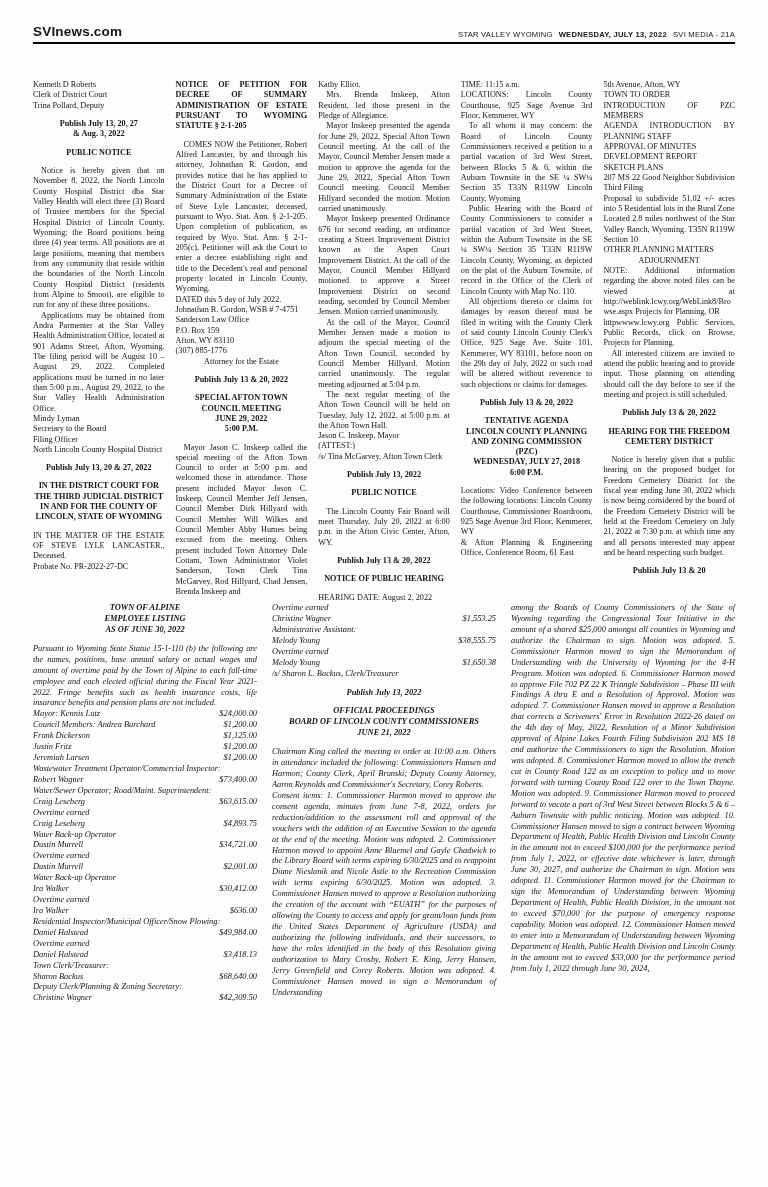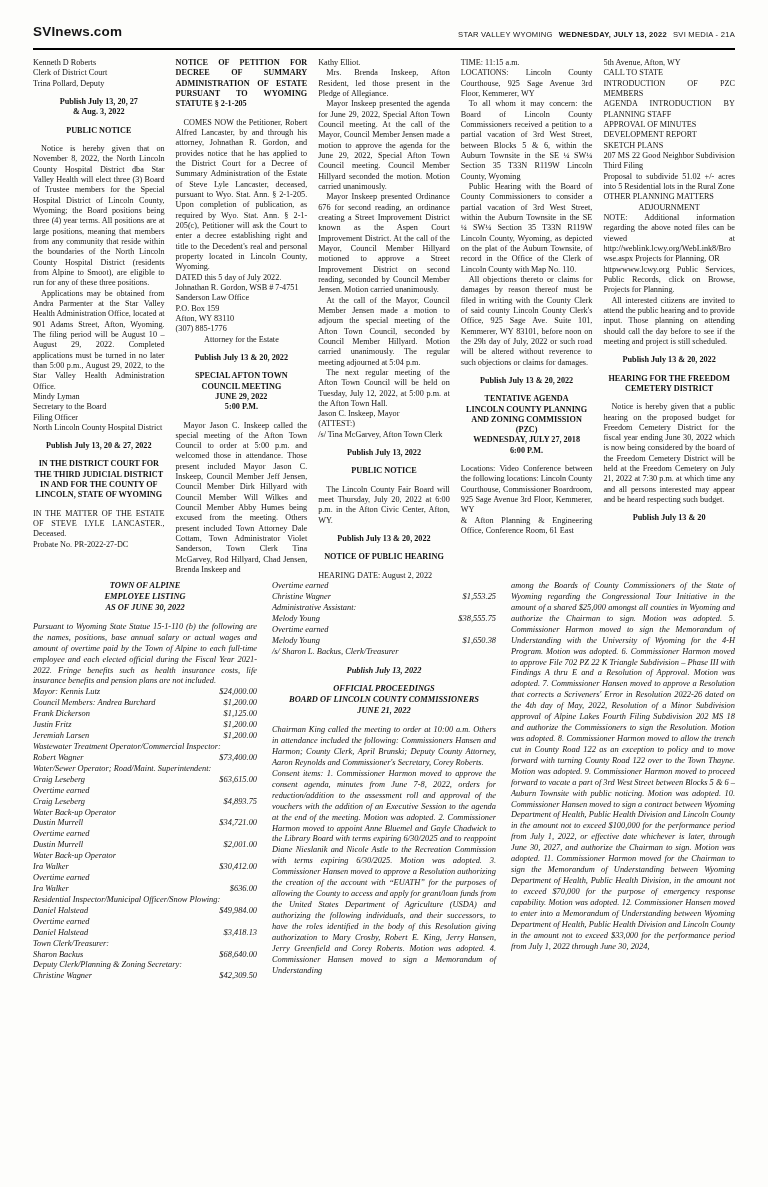--- a/index.html
+++ b/index.html
@@ -6,35 +6,35 @@
   body{
     width:768px;height:1187px;overflow:hidden;
     background:#fdfdfb;color:#151515;
     font-family:"Liberation Serif",serif;
   }
   .page{padding:24px 33px 0 33px;}
 
   
   .masthead{
     display:flex;justify-content:space-between;align-items:flex-end;
-    border-bottom:2px solid #000;padding-bottom:9px;
+    border-bottom:2px solid #000;padding-bottom:3px;
   }
   .site{
     font-family:"Liberation Sans",sans-serif;
     font-weight:bold;font-size:13.5px;letter-spacing:.2px;
   }
   .issue{
     font-family:"Liberation Sans",sans-serif;
     font-size:7.6px;letter-spacing:.25px;
     display:flex;gap:6px;align-items:flex-start;
   }
   .issue .bold{font-weight:bold;}
 
   
-  .top-cols{display:flex;gap:11px;margin-top:8px;}
+  .top-cols{display:flex;gap:11px;margin-top:36px;}
   .tcol{flex:1;min-width:0;font-size:8.2px;line-height:1.26;}
   .bottom-cols{display:flex;gap:15px;font-style:italic;}
   .bcol{flex:1;min-width:0;font-size:8.4px;line-height:1.3;}
 
   
   .b-h,.b-hj{font-weight:700;margin-top:9px;}
   .b-h{text-align:center;}
   .b-hj{text-align:justify;}
   .b-p,.b-pf{text-align:justify;overflow-wrap:anywhere;hyphens:auto;}
   .b-p{text-indent:8px;}
@@ -125,28 +125,29 @@
         <div class="b-pub">Publish July 13 &amp; 20, 2022</div>
         <div class="b-h">TENTATIVE AGENDA</div>
         <div class="b-h">LINCOLN COUNTY PLANNING AND ZONING COMMISSION (PZC)</div>
         <div class="b-h">WEDNESDAY, JULY 27, 2018</div>
         <div class="b-h">6:00 P.M.</div>
         <div class="b-pf">Locations: Video Conference between the following locations: Lincoln County Courthouse, Commissioner Boardroom, 925 Sage Avenue 3rd Floor, Kemmerer, WY</div>
         <div class="b-pf">&amp; Afton Planning &amp; Engineering Office, Conference Room, 61 East</div>
       </div>
     <div class="tcol">
         <div class="b-l">5th Avenue, Afton, WY</div>
-        <div class="b-l">CALL TO STATE</div>
+        <div class="b-l">TOWN TO ORDER</div>
         <div class="b-pf">INTRODUCTION OF PZC MEMBERS</div>
         <div class="b-pf">AGENDA INTRODUCTION BY PLANNING STAFF</div>
         <div class="b-l">APPROVAL OF MINUTES</div>
         <div class="b-l">DEVELOPMENT REPORT</div>
         <div class="b-l">SKETCH PLANS</div>
         <div class="b-pf">207 MS 22 Good Neighbor Subdivision Third Filing</div>
         <div class="b-pf">Proposal to subdivide 51.02 +/- acres into 5 Residential lots in the Rural Zone</div>
+        <div class="b-pf">Located 2.8 miles northwest of the Star Valley Ranch, Wyoming. T35N R119W Section 10</div>
         <div class="b-l">OTHER PLANNING MATTERS</div>
         <div class="b-c">ADJOURNMENT</div>
         <div class="b-pf">NOTE: Additional information regarding the above noted files can be viewed at http://weblink.lcwy.org/WebLink8/Browse.aspx Projects for Planning, OR</div>
         <div class="b-pf">httpwwww.lcwy.org Public Services, Public Records, click on Browse, Projects for Planning.</div>
         <div class="b-p">All interested citizens are invited to attend the public hearing and to provide input. Those planning on attending should call the day before to see if the meeting and project is still scheduled.</div>
         <div class="b-pub">Publish July 13 &amp; 20, 2022</div>
         <div class="b-h">HEARING FOR THE FREEDOM CEMETERY DISTRICT</div>
         <div class="b-p">Notice is hereby given that a public hearing on the proposed budget for Freedom Cemetery District for the fiscal year ending June 30, 2022 which is now being considered by the board of the Freedom Cemetery District will be held at the Freedom Cemetery on July 21, 2022 at 7:30 p.m. at which time any and all persons interested may appear and be heard respecting such budget.</div>
         <div class="b-pub">Publish July 13 &amp; 20</div>
       </div>

